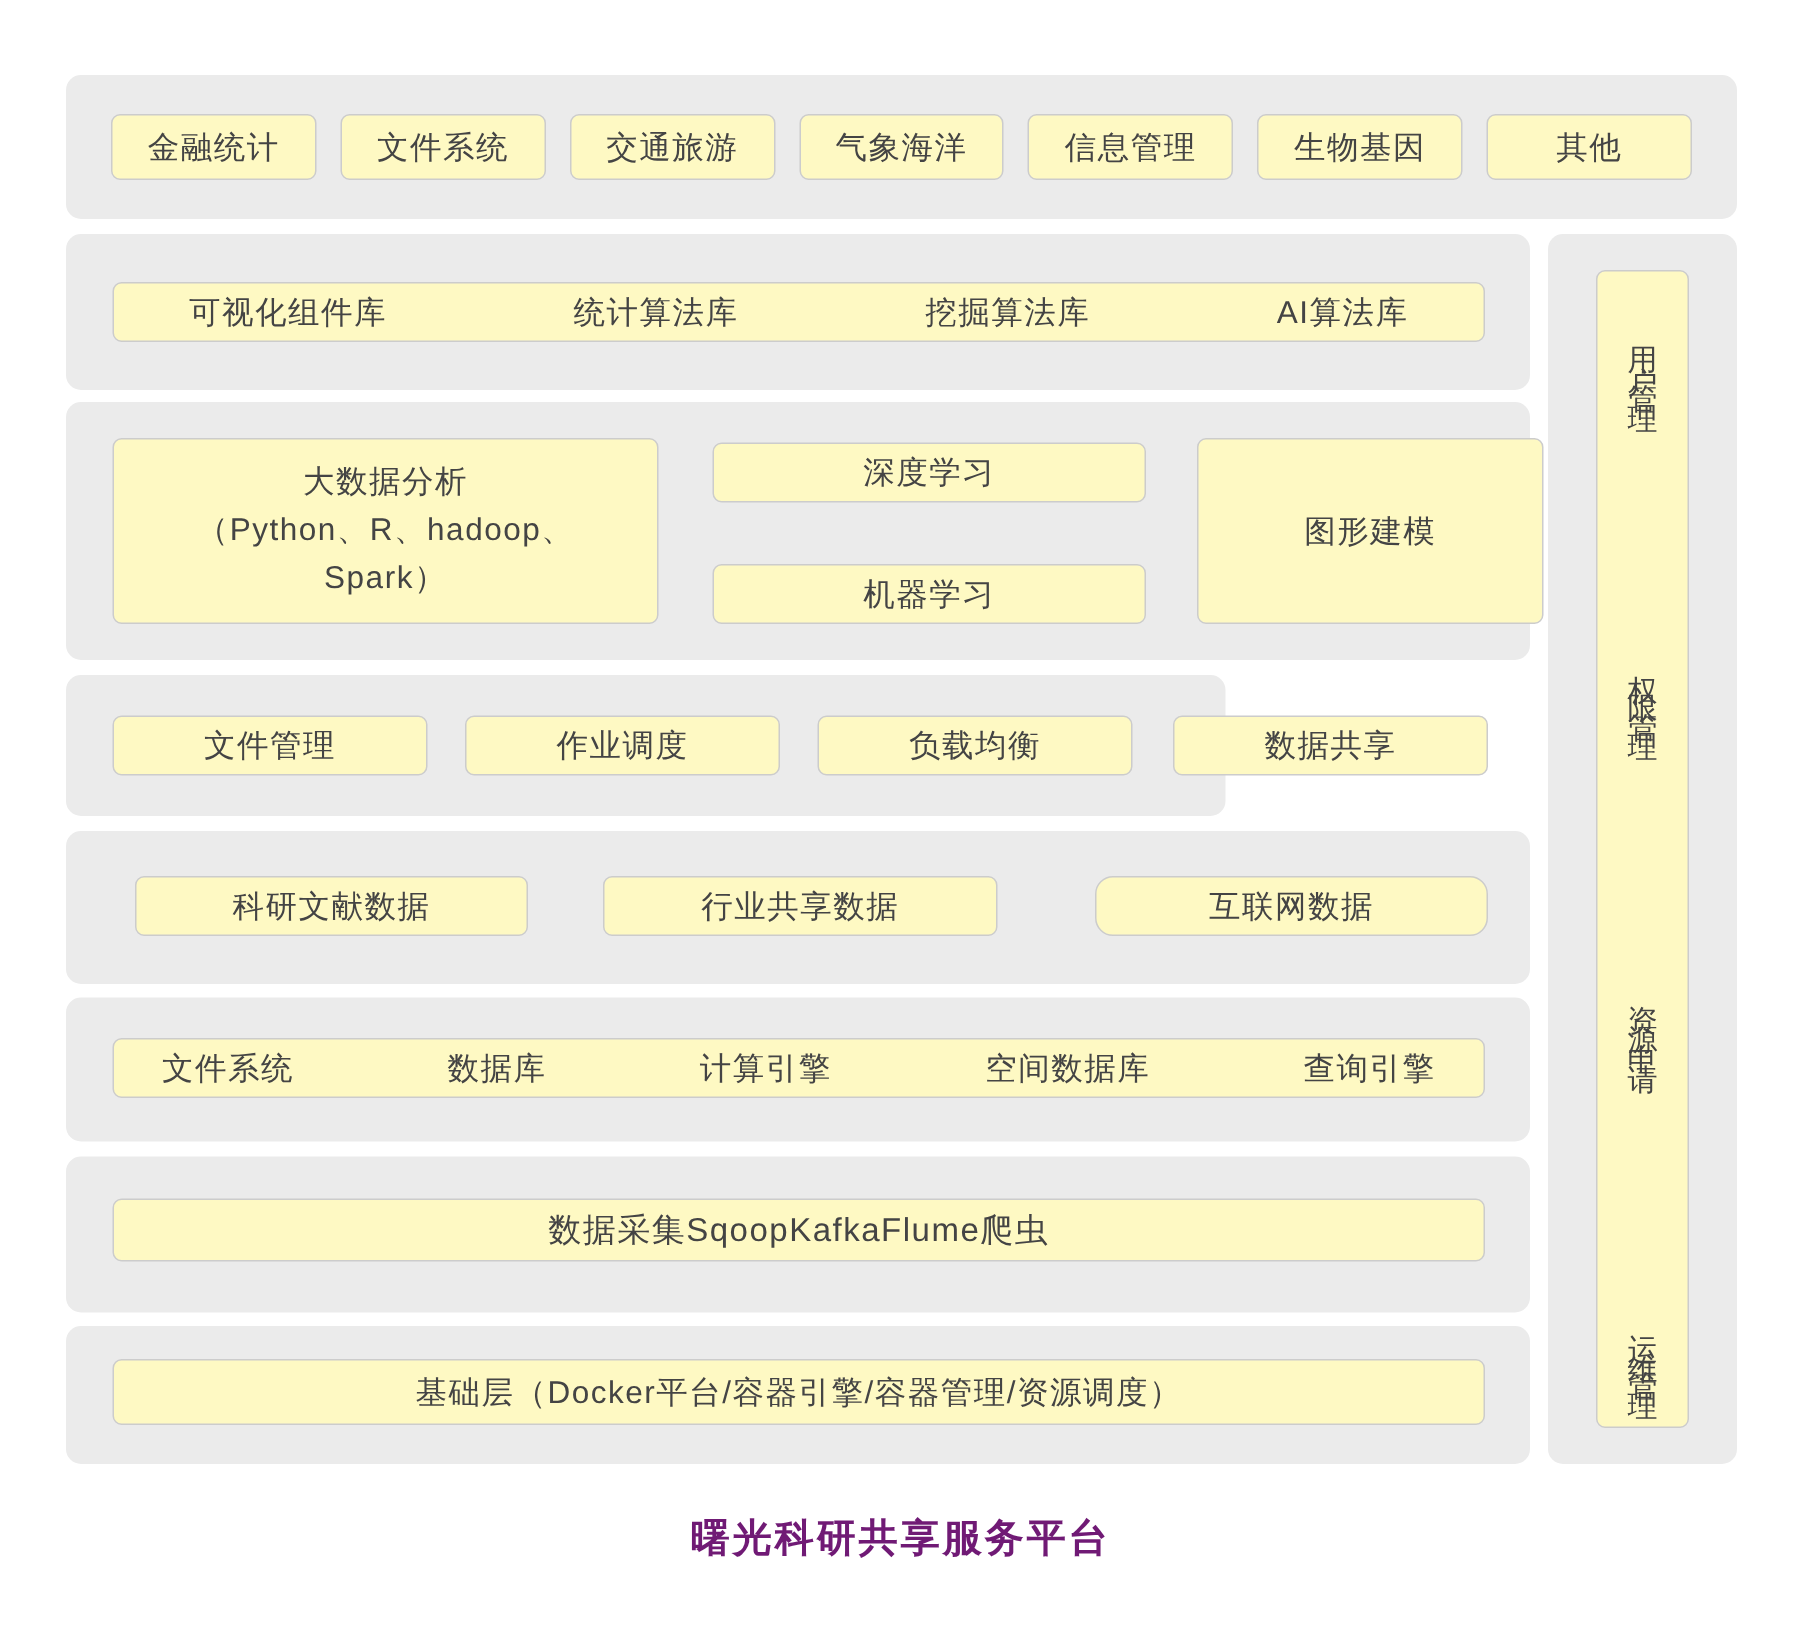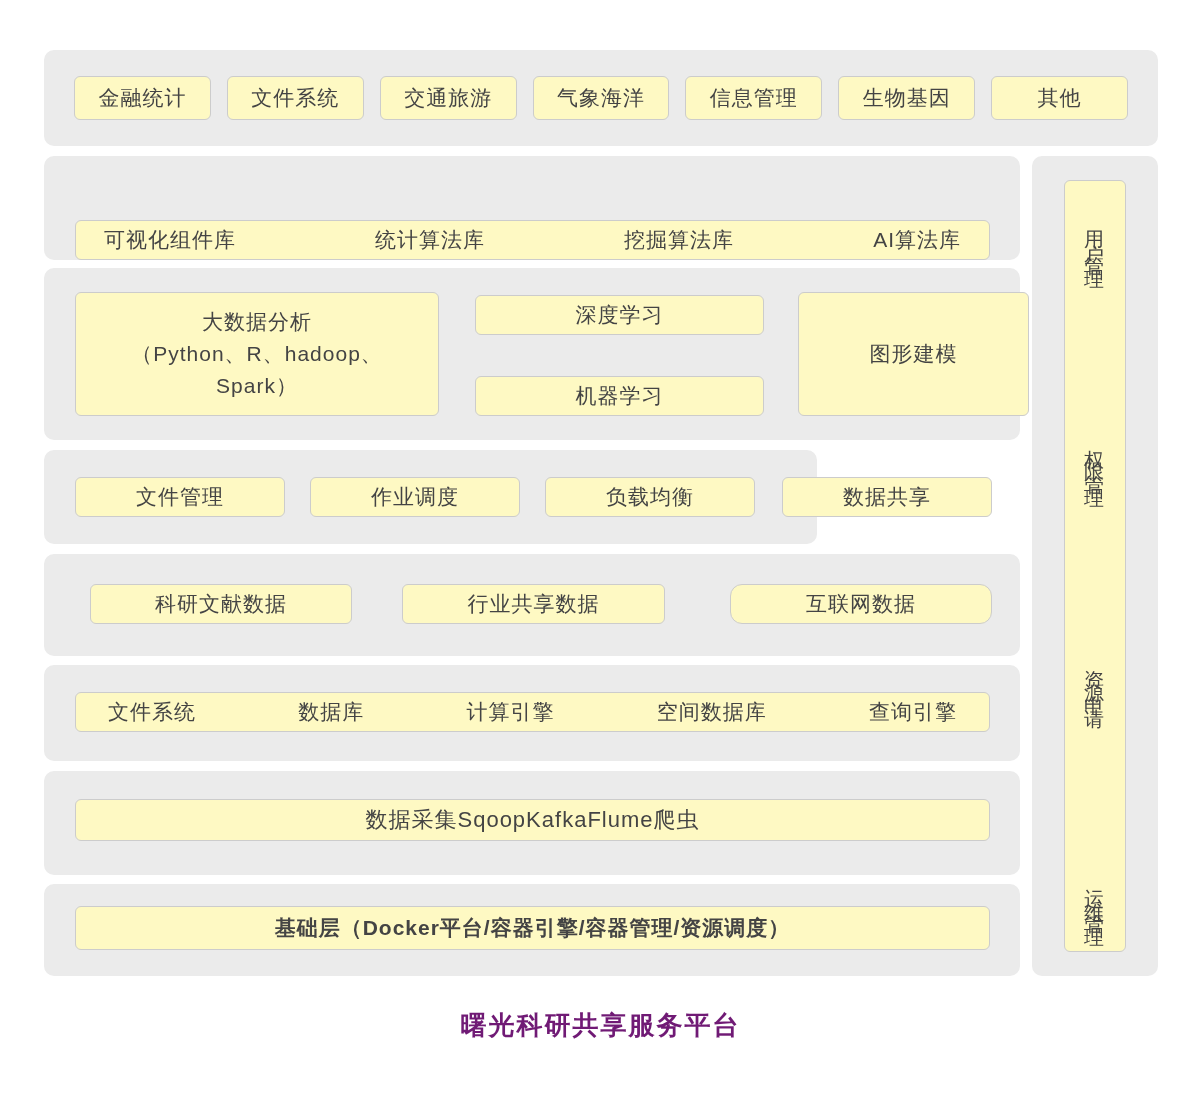--- a/index.html
+++ b/index.html
@@ -26,21 +26,21 @@
     letter-spacing:1px;
     box-sizing:border-box;
   }
   
   .row1 { left:44px; top:50px;  width:1114px; height:96px;
           display:flex; align-items:center; padding:0 30px; gap:16px; box-sizing:border-box; }
   .row1 .box { position:static; flex:1; height:44px; }
   
   .row2 { left:44px; top:156px; width:976px; height:104px; }
   .row2 .box { left:31px; top:32px; width:915px; height:40px;
-               justify-content:space-between; padding:0 28px;margin-top:32px; }
+               justify-content:space-between; padding:0 50px; }
   
   .row3 { left:44px; top:268px; width:976px; height:172px; }
   .box-bigdata { left:31px;  top:24px;  width:364px; height:124px;
                  white-space:pre-line; text-align:center; line-height:32px; }
   .box-dl      { left:431px; top:27px;  width:289px; height:40px; }
   .box-ml      { left:431px; top:108px; width:289px; height:40px; }
   .box-gm      { left:754px; top:24px;  width:231px; height:124px; }
   
   .row4 { left:44px; top:450px; width:773px; height:94px; }
   .row4 .box { top:27px; height:40px; width:210px; }
@@ -53,21 +53,21 @@
   .row5 .b2 { left:686px; width:262px;border-radius:12px; }
   
   .row6 { left:44px; top:665px; width:976px; height:96px;text-decoration:underline; }
   .row6 .box { left:31px; top:27px; width:915px; height:40px;
                justify-content:space-between; padding:0 32px; }
   
   .row7 { left:44px; top:771px; width:976px; height:104px; }
   .row7 .box { left:31px; top:28px; width:915px; height:42px;
                justify-content:center; padding:0 30px; font-size:22px; }
   
-  .row8 { left:44px; top:884px; width:976px; height:92px;font-weight:bold; }
+  .row8 { left:44px; top:884px; width:976px; height:92px; }
   .row8 .box { left:31px; top:22px; width:915px; height:44px; }
   
   .sidebar { left:1032px; top:156px; width:126px; height:820px; }
   .sidebar .box {
     left:32px; top:24px; width:62px; height:772px;
     flex-direction:column; justify-content:space-between;
     padding:34px 0 26px; letter-spacing:0;
   }
   .vtext {
     writing-mode:vertical-rl;

